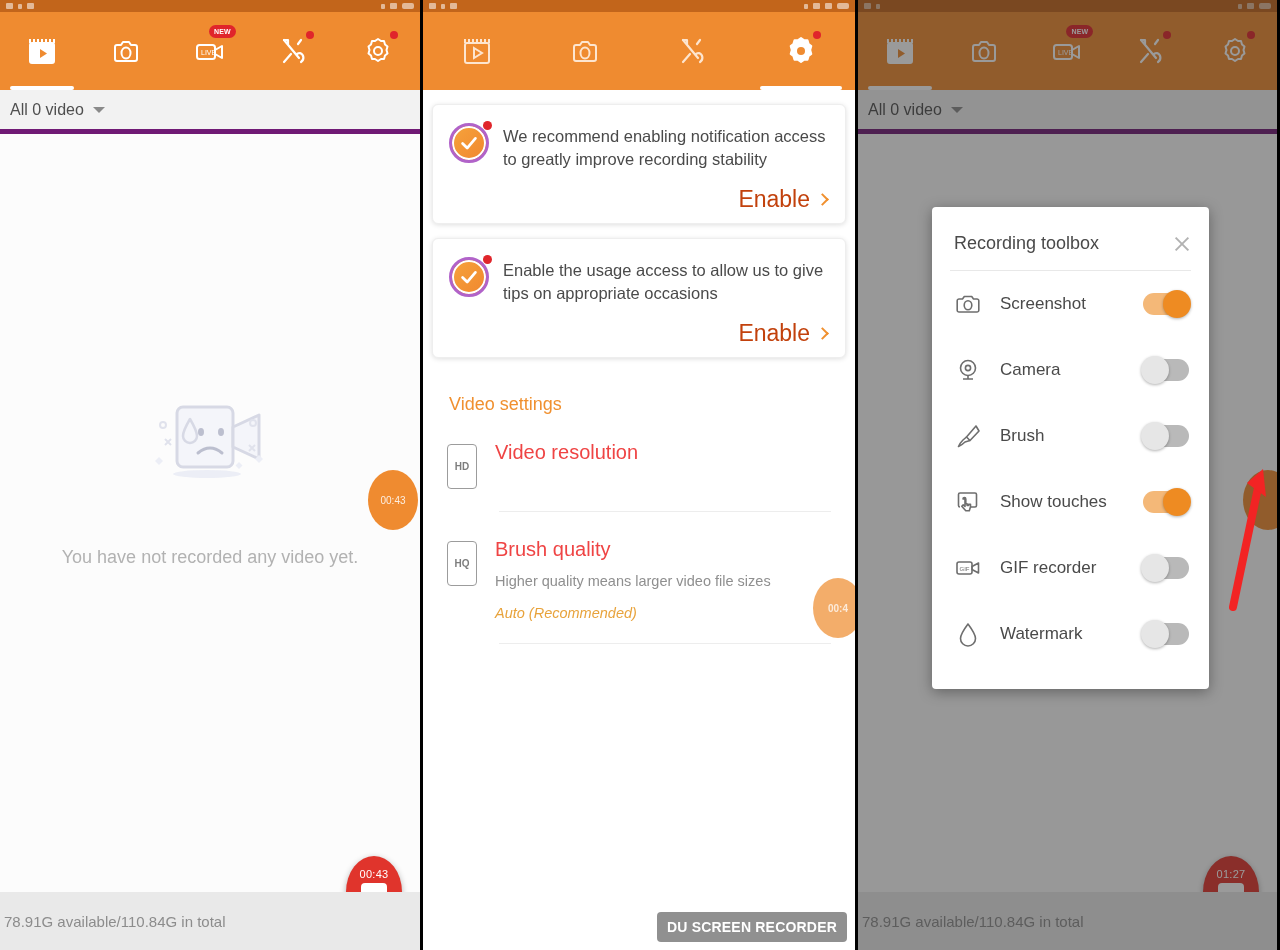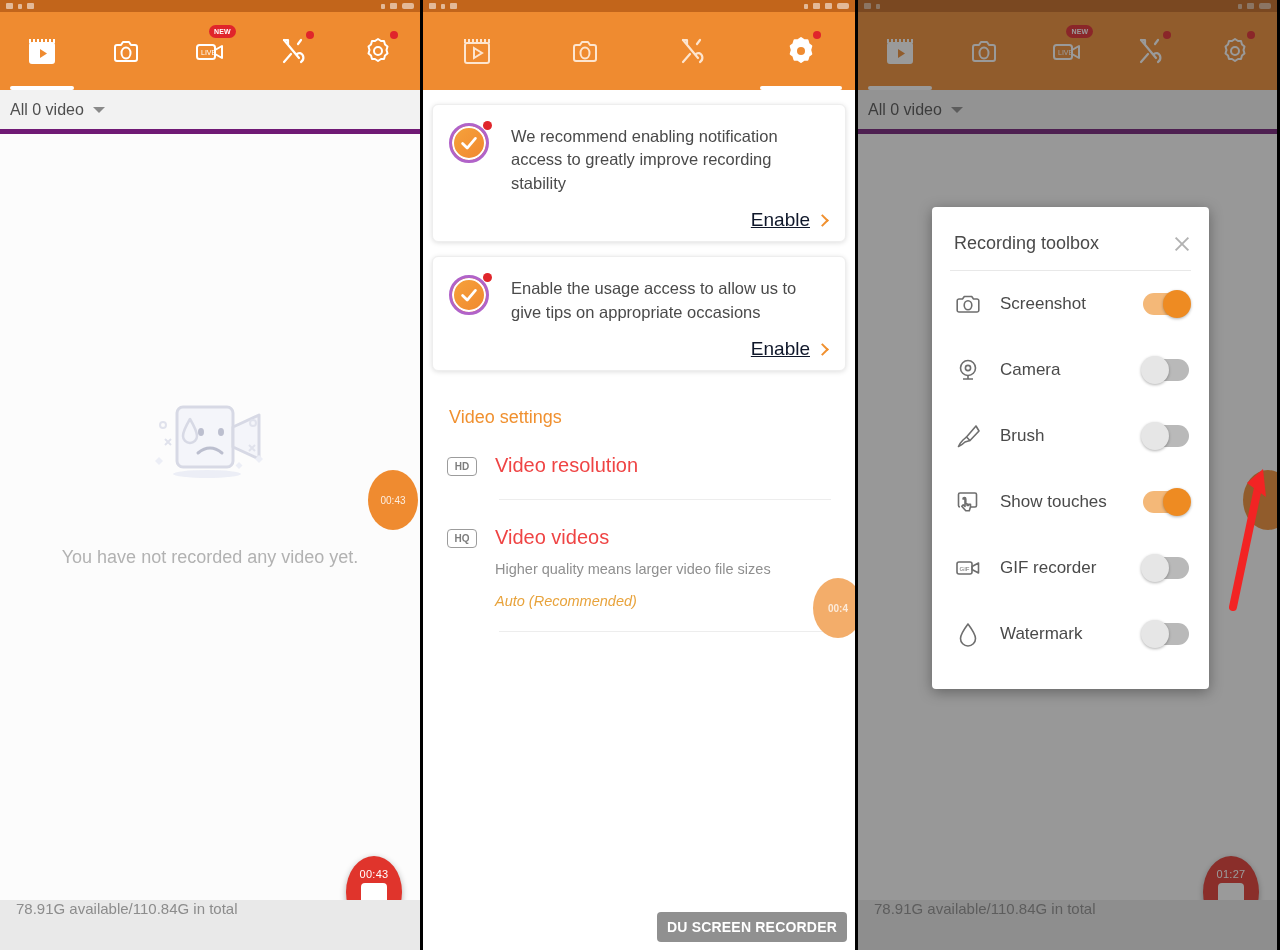--- a/index.html
+++ b/index.html
@@ -123,25 +123,25 @@
   .empty-text {
     margin-top: 40px;
     font-size: 18px;
     color: #b2b2b2;
   }
 
   
   .storagebar {
     position: absolute;
     left: 0; right: 0; bottom: 0;
-    height: 50px;
+    height: 58px;
     background: #e9e9e9;
     display: flex;
-    align-items: flex-start;
-    padding-left: 16px;
+    align-items: center;
+    padding-left: 4px;
     font-size: 15px;
     color: #8c8c8c;
   }
 
   
   .fab-record {
     position: absolute;
     width: 56px; height: 72px;
     background: #e0342c;
     border-radius: 50%/50%;
@@ -179,21 +179,21 @@
   .notif-card {
     background: #fff;
     border: 1px solid #eeeeee;
     border-radius: 6px;
     box-shadow: 0 1px 5px rgba(0,0,0,.13);
     margin: 14px 3px 0 3px;
     padding: 18px 16px 10px 16px;
     display: flex;
     flex-direction: column;
   }
-  .notif-row { display: flex; gap: 22px; align-items: flex-start; }
+  .notif-row { display: flex; gap: 14px; align-items: flex-start; }
   .check-badge {
     position: relative;
     flex: 0 0 auto;
     width: 40px; height: 40px;
   }
   .check-badge .ring {
     position: absolute; inset: 0;
     border-radius: 50%;
     border: 3px solid #b163c9;
     background: linear-gradient(135deg,#f6a33c,#f0872e);
@@ -216,21 +216,21 @@
   }
   .enable-row {
     display: flex;
     align-items: center;
     justify-content: flex-end;
     gap: 8px;
     margin-top: 14px;
     padding-right: 2px;
     cursor: pointer;
   }
-  .enable-row .lbl { color: #0f172a; font-size: 19px; text-decoration: underline; }
+  .enable-row .lbl { color: #c2410c; font-size: 23px; }
   .chev-r {
     width: 9px; height: 9px;
     border-right: 2px solid #f0902f;
     border-top: 2px solid #f0902f;
     transform: rotate(45deg);
   }
 
   .section-title {
     color: #f0902f;
     font-size: 18px;
@@ -238,21 +238,21 @@
   }
 
   .setting-item {
     display: flex;
     gap: 18px;
     padding: 26px 14px 0 18px;
     position: relative;
   }
   .setting-item .sq-ic {
     flex: 0 0 auto;
-    width: 30px; height: 19px;
+    width: 30px; height: 45px;
     border: 1.6px solid #9c9c9c;
     border-radius: 4px;
     color: #7d7d7d;
     font-size: 10px;
     display: flex;
     align-items: center;
     justify-content: center;
     font-weight: bold;
     margin-top: 3px;
   }
@@ -562,21 +562,21 @@
         <span class="sq-ic">HD</span>
         <span class="setting-body">
           <span class="setting-title" style="display:block;">Video resolution</span>
         </span>
       </div>
       <div class="setting-sep"></div>
 
       <div class="setting-item">
         <span class="sq-ic">HQ</span>
         <span class="setting-body">
-          <span class="setting-title" style="display:block;">Video videos</span>
+          <span class="setting-title" style="display:block;">Brush quality</span>
           <span class="setting-desc" style="display:block;">Higher quality means larger video file sizes</span>
           <span class="setting-val" style="display:block;font-style:italic;">Auto (Recommended)</span>
         </span>
       </div>
       <div class="setting-sep"></div>
 
     </div>
 
     <div class="fab-bubble pale" style="right:-8px; top:578px;font-weight:bold;">
       <span>00:4</span>

